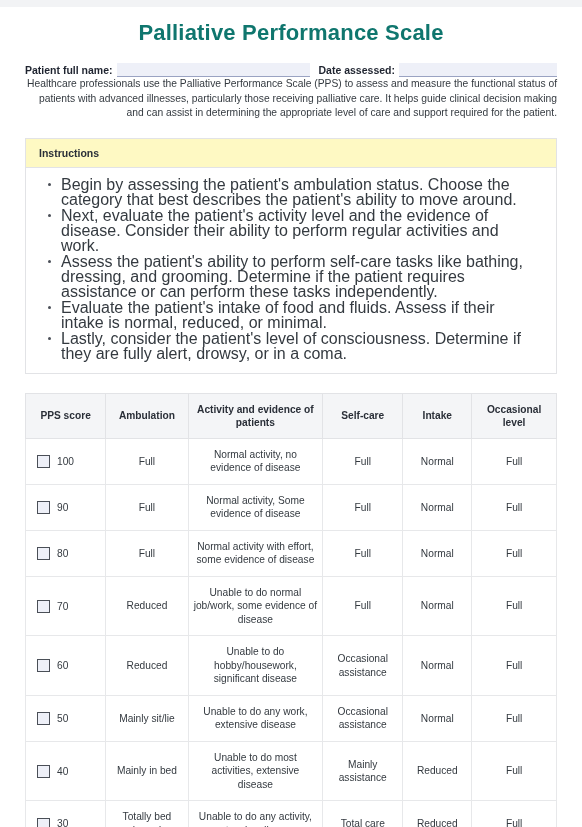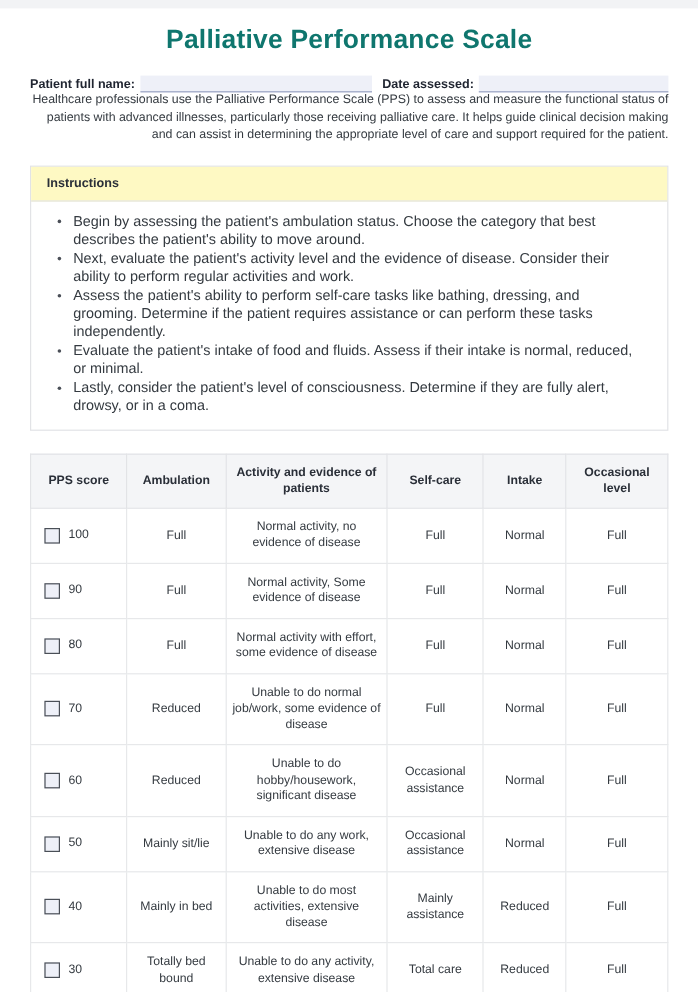--- a/index.html
+++ b/index.html
@@ -91,21 +91,21 @@
   .panel-body {
     padding: 9px 13px 11px 13px;
   }
   ul.inst-list {
     margin: 0;
     padding: 0 6px 0 20px;
     list-style: none;
   }
   ul.inst-list li {
     position: relative;
-    font-size: 12px;
+    font-size: 16px;
     line-height: 15px;
     color: #343a40;
     margin: 0 0 1px 0;
     padding-left: 2px;
   }
   ul.inst-list li::before {
     content: "";
     position: absolute;
     left: -11px;
     top: 6px;

